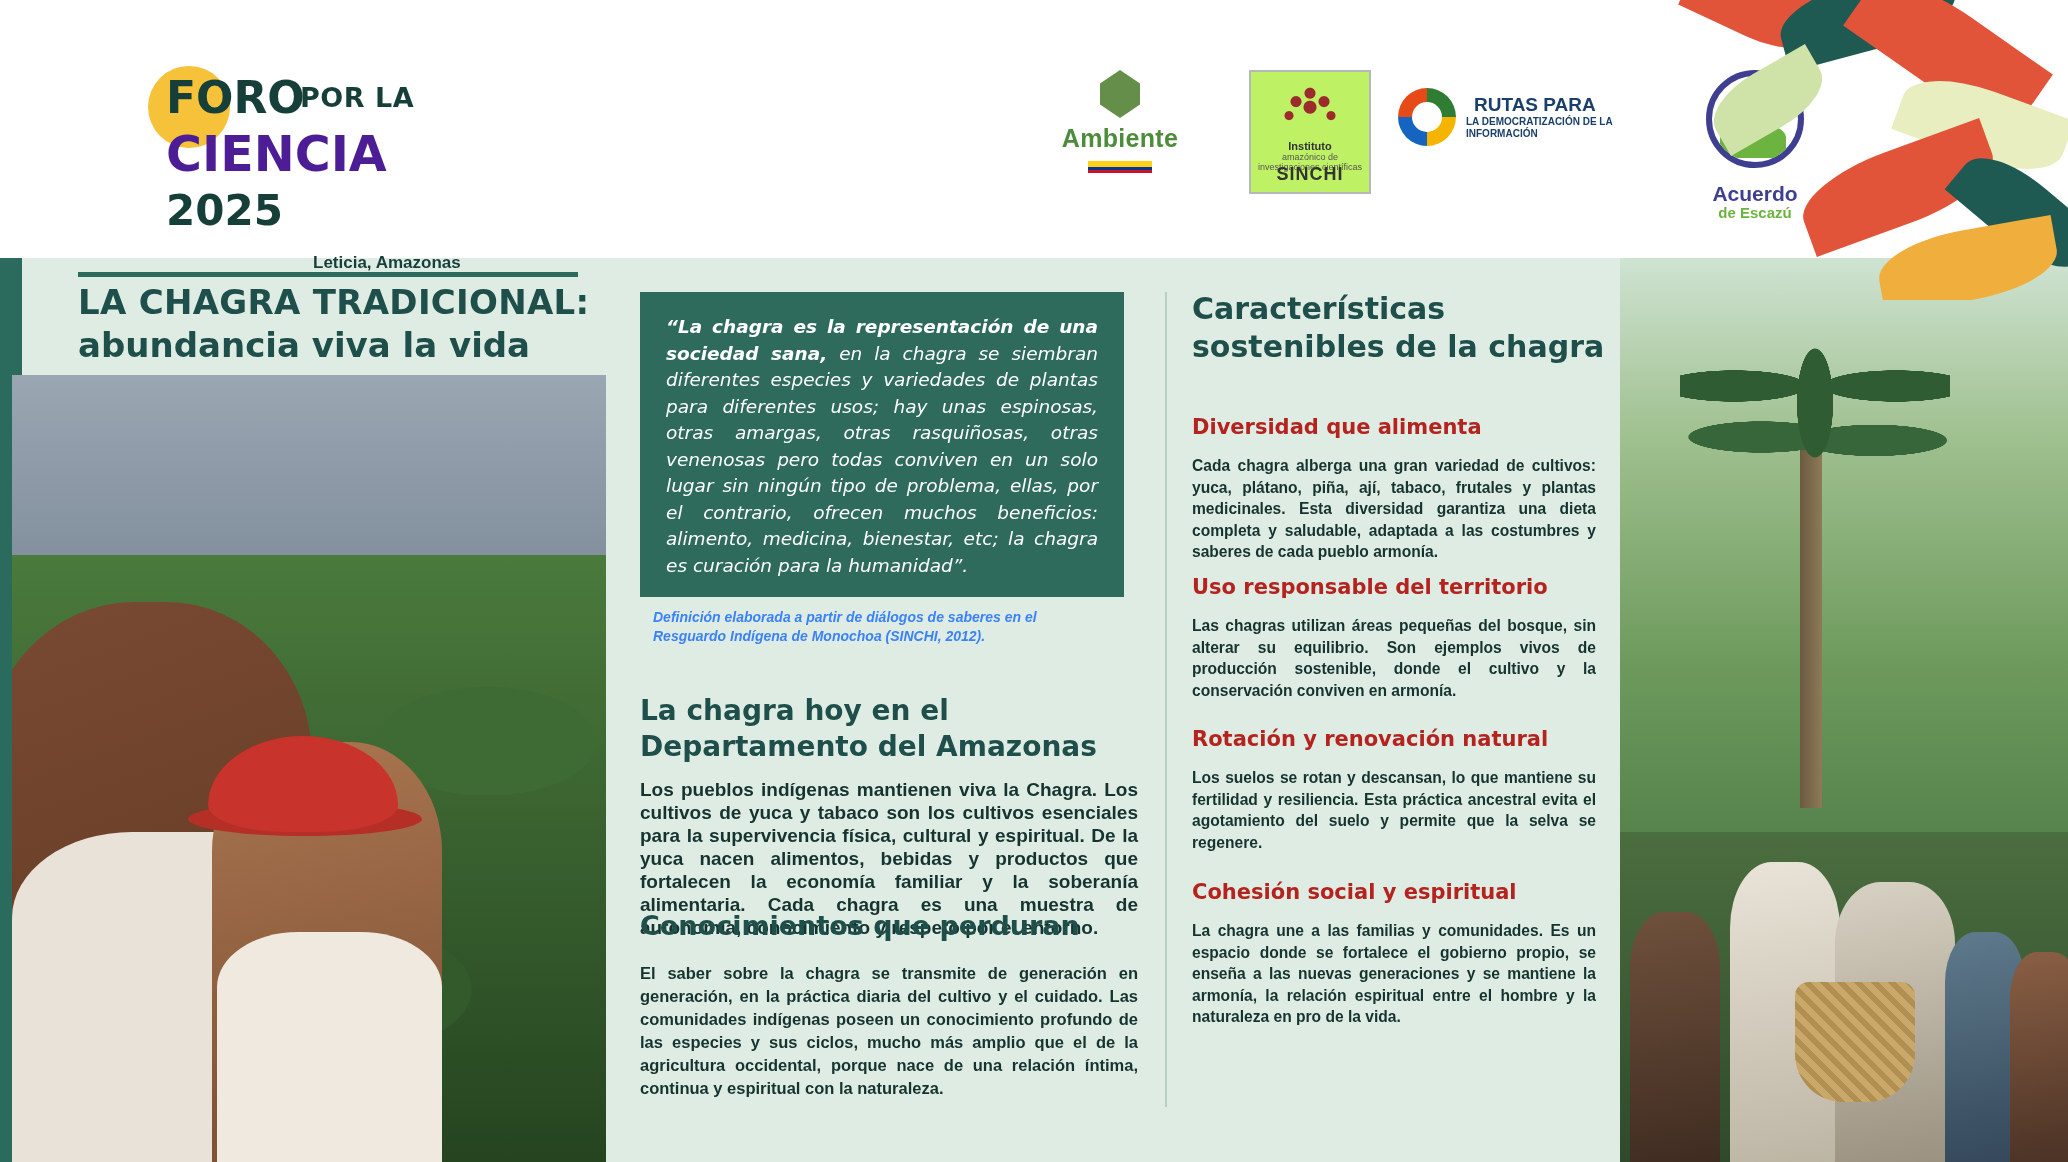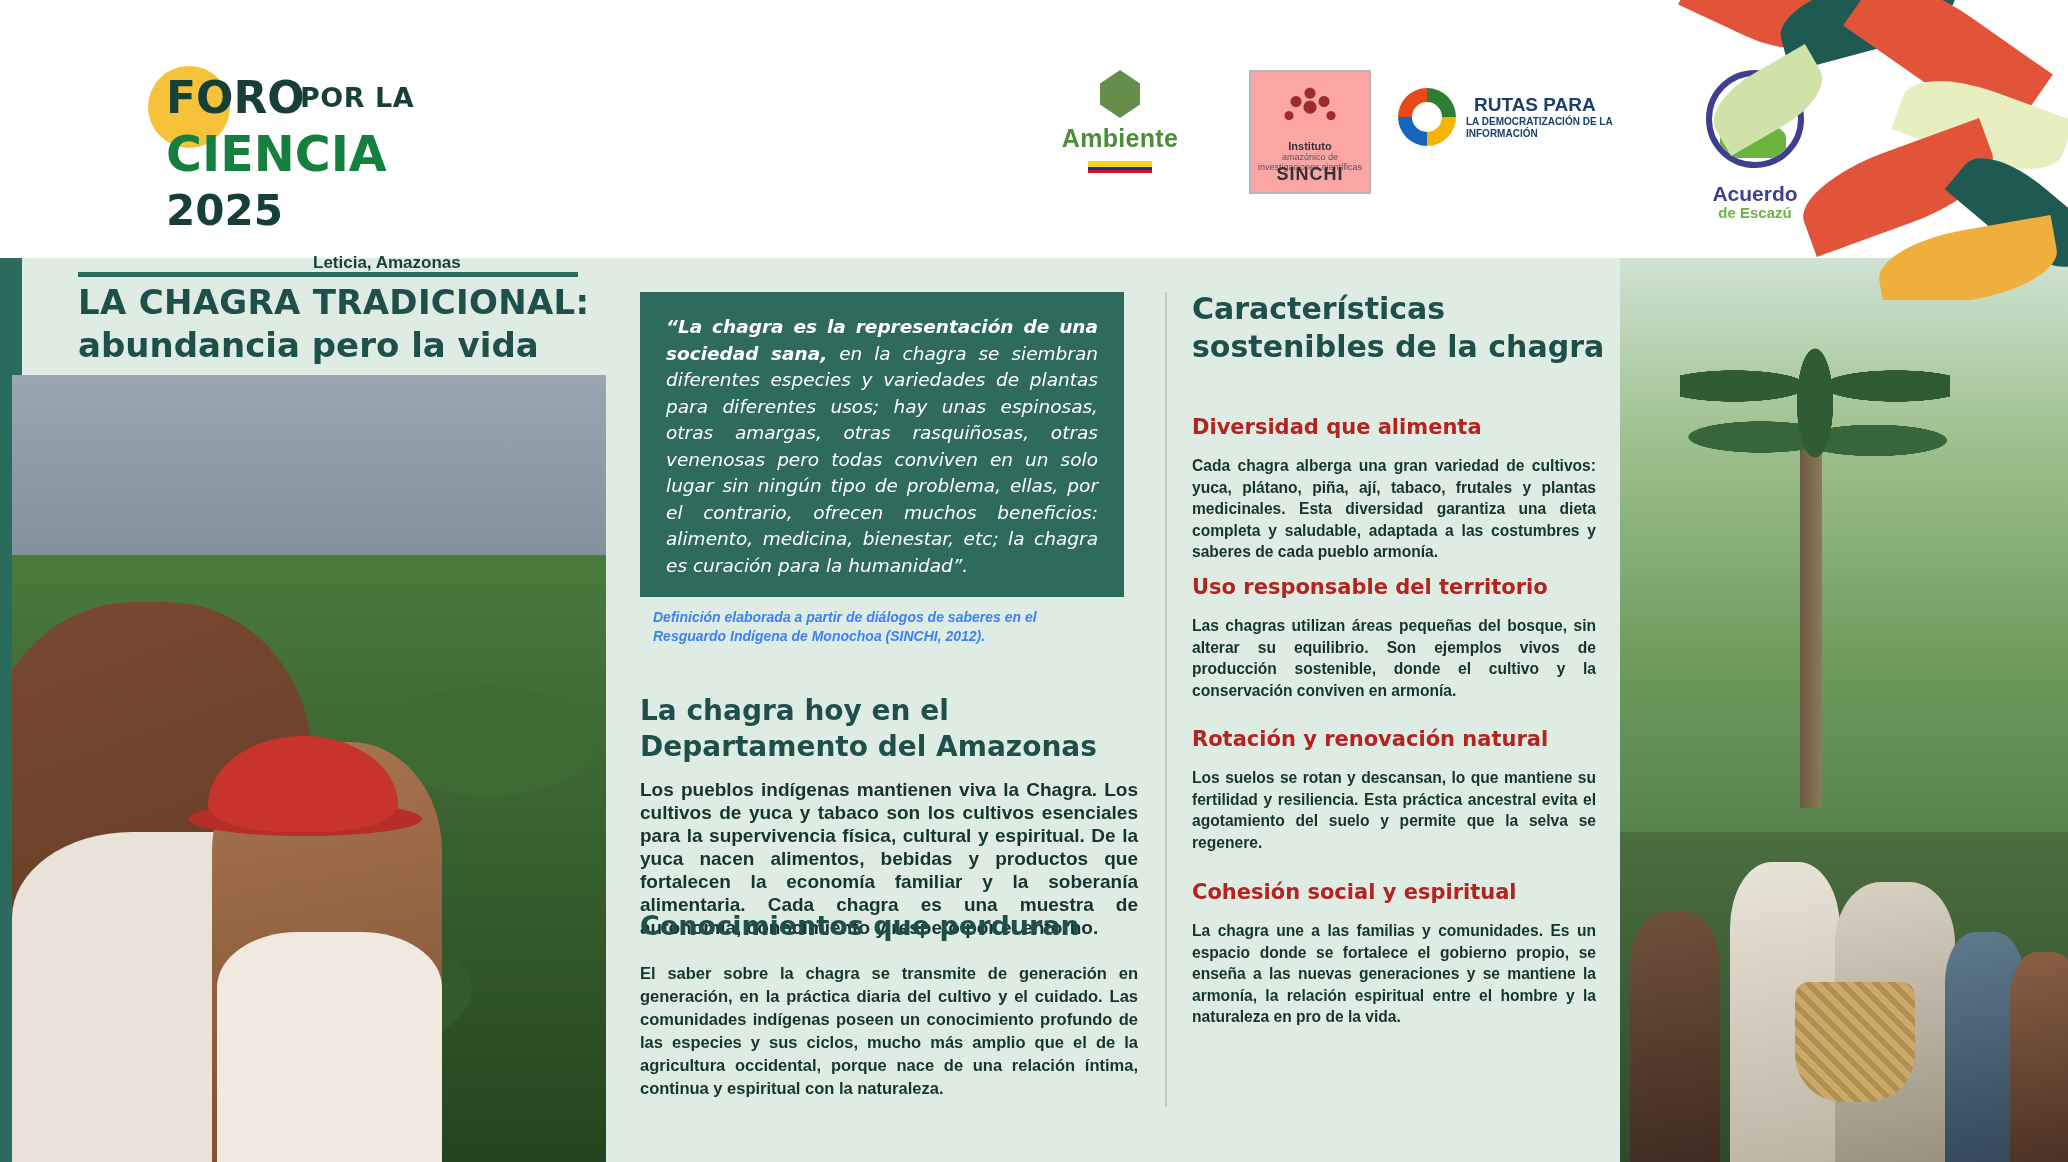--- a/index.html
+++ b/index.html
@@ -59,21 +59,21 @@
     color: #173f3a;
     font-family: "DejaVu Sans", sans-serif;
     letter-spacing: 0.5px;
   }
   .logo-ciencia {
     position: absolute;
     left: 18px;
     top: 88px;
     font-size: 49px;
     font-weight: bold;
-    color: #15803d;
+    color: #4c1d95;
     font-family: "DejaVu Sans", sans-serif;
   }
   .logo-year {
     position: absolute;
     left: 18px;
     top: 148px;
     font-size: 42px;
     font-weight: bold;
     color: #173f3a;
     font-family: "DejaVu Sans", sans-serif;
@@ -115,21 +115,21 @@
   .p-ambiente .flag {
     width: 64px; height: 12px; margin: 8px auto 0;
     background: linear-gradient(to bottom, #fcd116 0 50%, #003893 50% 75%, #ce1126 75% 100%);
   }
   .p-sinchi { left: 216px; width: 128px; text-align: center; }
   .p-sinchi .box {
     width: 118px; height: 120px;
     border: 2px solid #b4b7bb;
     margin: 0 auto;
     position: relative;
-    background: #fca5a5;
+    background: #bef264;
   }
   .p-sinchi .tree {
     position: absolute; left: 50%; top: 10px; transform: translateX(-50%);
     width: 70px; height: 56px;
     background: radial-gradient(circle at 50% 45%, #9c2b2b 0 6px, transparent 7px),
                 radial-gradient(circle at 30% 35%, #9c2b2b 0 5px, transparent 6px),
                 radial-gradient(circle at 70% 35%, #9c2b2b 0 5px, transparent 6px),
                 radial-gradient(circle at 20% 60%, #9c2b2b 0 4px, transparent 5px),
                 radial-gradient(circle at 80% 60%, #9c2b2b 0 4px, transparent 5px),
                 radial-gradient(circle at 50% 20%, #9c2b2b 0 5px, transparent 6px);
@@ -468,21 +468,21 @@
   <div class="leaf" style="left:150px;top:150px;width:200px;height:75px;background:#e2543a;transform:rotate(-20deg);"></div>
   <div class="leaf" style="left:300px;top:180px;width:150px;height:65px;background:#1f5a52;transform:rotate(40deg);"></div>
   <div class="leaf" style="left:230px;top:230px;width:180px;height:70px;background:#f0ae3c;transform:rotate(-10deg);"></div>
 </div>
 
 <div class="content"></div>
 <div class="left-strip"></div>
 
 <div class="title-rule"></div>
 <div class="title1">LA CHAGRA TRADICIONAL:</div>
-<div class="title2">abundancia pero la vida</div>
+<div class="title2">abundancia viva la vida</div>
 
 <div class="photo-left">
   <div class="sky"></div>
   <div class="foliage"></div>
   <div class="woman"></div>
   <div class="shirt"></div>
   <div class="child"></div>
   <div class="childshirt"></div>
   <div class="hatbrim"></div>
   <div class="hat"></div>

